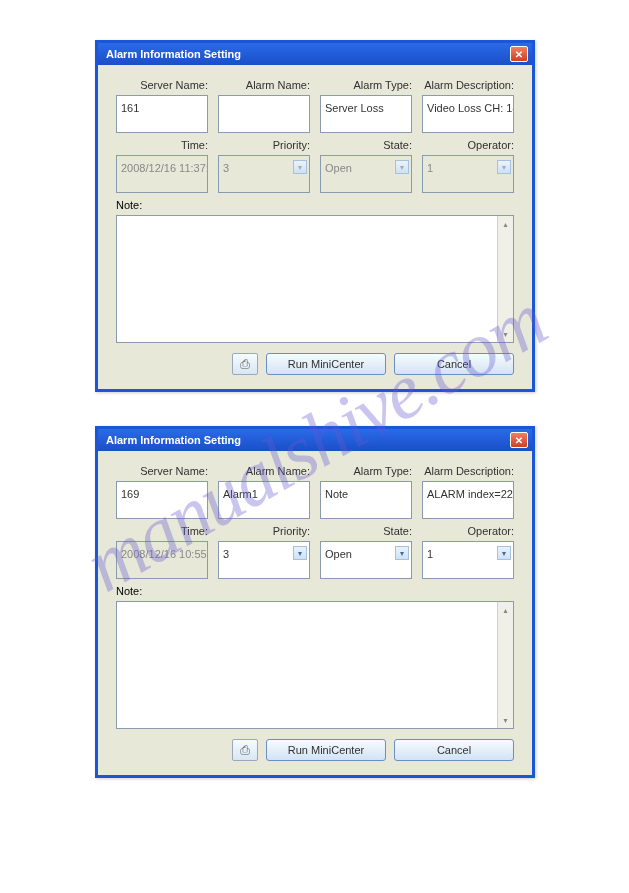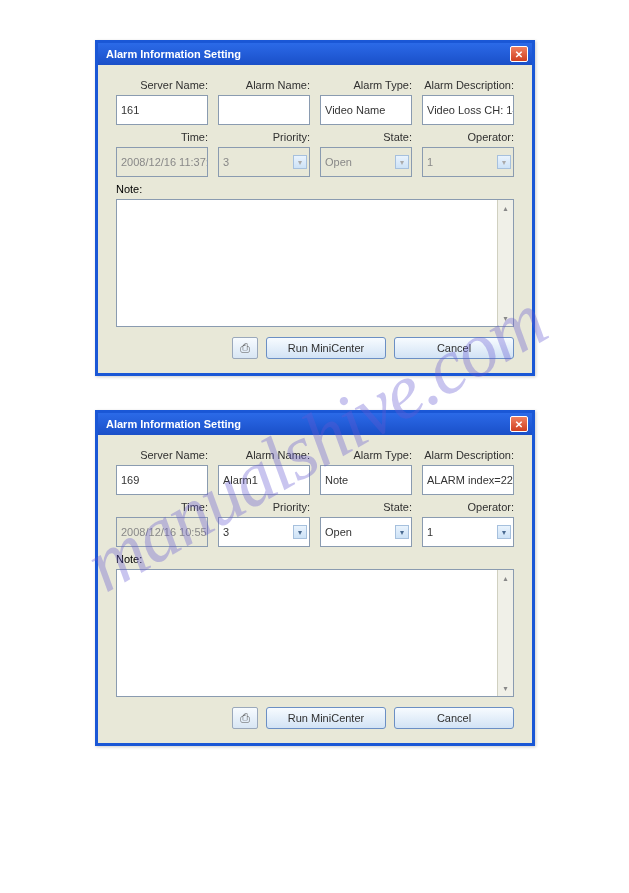--- a/index.html
+++ b/index.html
@@ -72,24 +72,24 @@
     color: #303030;
     font-size: 11px;
     margin-bottom: 4px;
     text-align: right;
   }
   .ctrl {
     height: 30px;
     border: 1px solid #8a9bb0;
     background: #fff;
     font-size: 11px;
-    padding: 10px 4px;
+    padding: 18px 4px;
     color: #333;
     display: flex;
-    align-items: center;
+    align-items: flex-end;
     justify-content: space-between;
     overflow: hidden;
     white-space: nowrap;
   }
   .ctrl.disabled {
     background: #e8e8d8;
     color: #888;
   }
   .ctrl .arrow {
     width: 14px; height: 14px;
@@ -173,21 +173,21 @@
       </div>
       <div class="field">
         <label>Alarm Name:</label>
         <div class="ctrl">
             <span></span>
           </div>
       </div>
       <div class="field">
         <label>Alarm Type:</label>
         <div class="ctrl">
-            <span>Video Name</span>
+            <span>Server Loss</span>
           </div>
       </div>
       <div class="field">
         <label>Alarm Description:</label>
         <div class="ctrl">
             <span>Video Loss CH: 14</span>
           </div>
       </div>
     </div>
 

